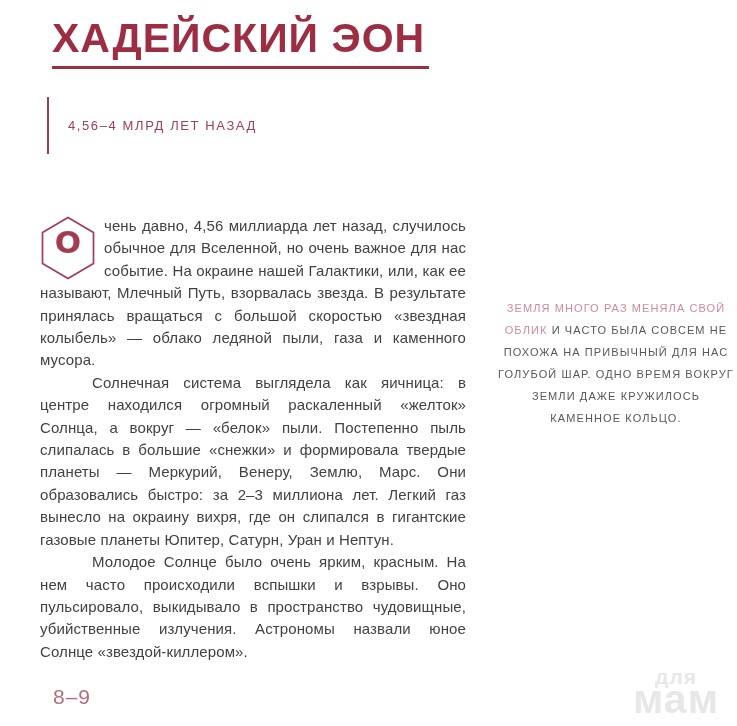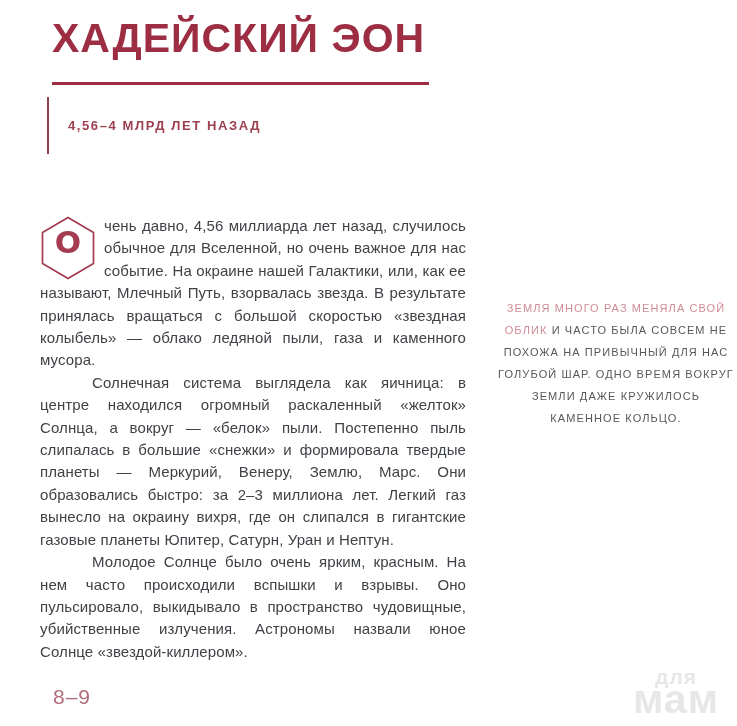--- a/index.html
+++ b/index.html
@@ -17,40 +17,40 @@
   
   .title {
     position: absolute;
     left: 52px;
     top: 18px;
     font-size: 41px;
     font-weight: bold;
     letter-spacing: 1px;
     color: #9d2d43;
     border-bottom: 3px solid #9d2d43;
-    padding-bottom: 23px;
+    padding-bottom: 7px;
     padding-right: 4px;
     line-height: 1.0;
     display: inline-block;
   }
 
   
   .subtitle-block {
     position: absolute;
     left: 47px;
     top: 97px;
     height: 57px;
     border-left: 2px solid #94404f;
     padding-left: 19px;
     display: flex;
     align-items: center;
   }
   .subtitle {
     font-size: 13px;
-    font-weight: bold;
+    font-weight: normal;
     letter-spacing: 1.6px;
     color: #9d4050;
     text-align: right;
   }
 
   
   .main-col {
     position: absolute;
     left: 40px;
     top: 215px;

